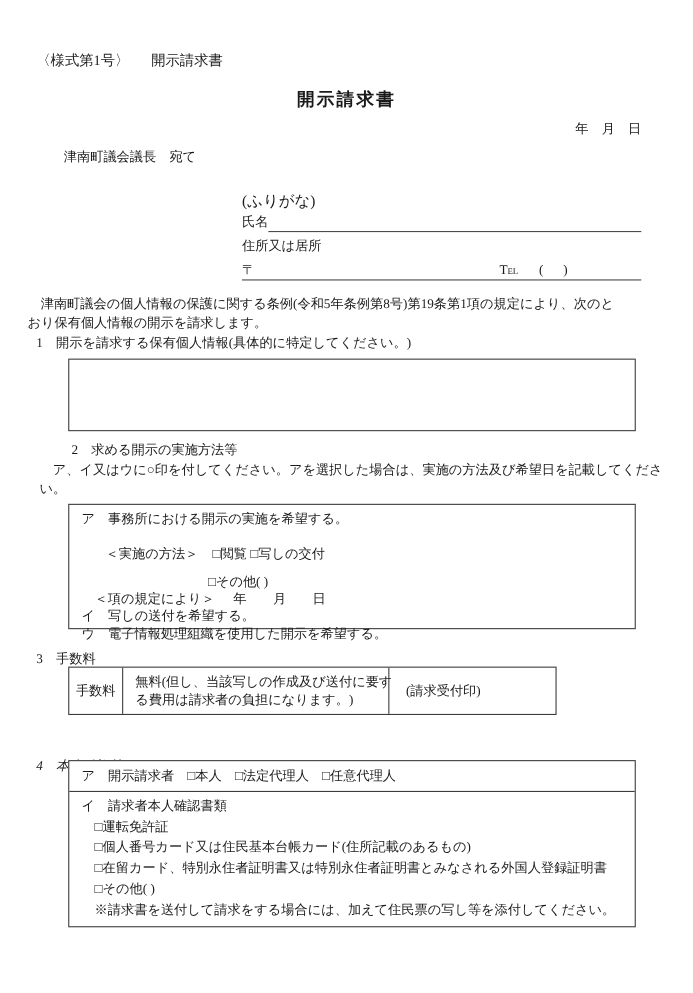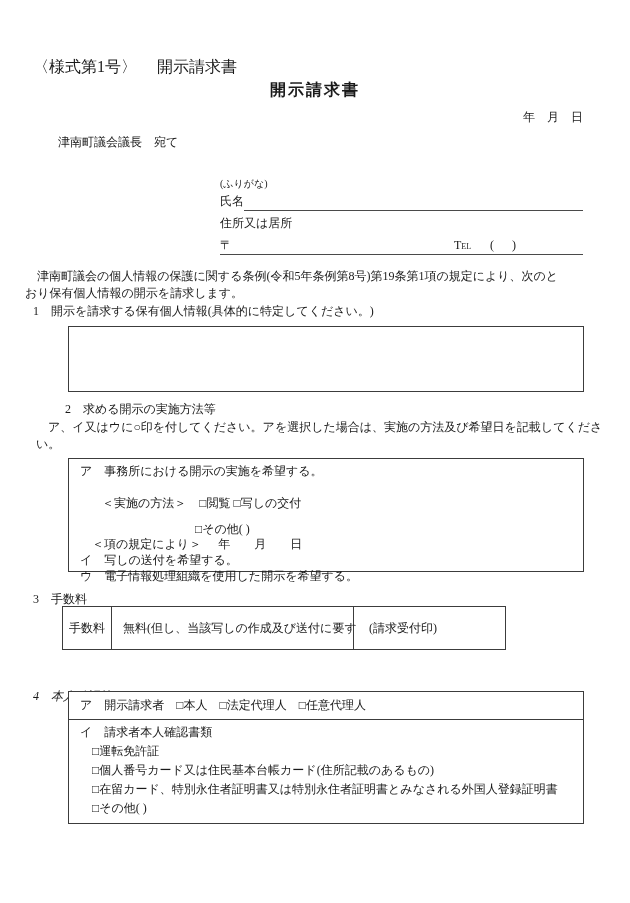--- a/index.html
+++ b/index.html
@@ -4,50 +4,50 @@
 <style>
   html,body{margin:0;padding:0;background:#ffffff;}
   body{
     width:630px;height:903px;
     font-family:"Liberation Serif","DejaVu Serif",serif;
     font-size:12px;color:#1a1a1a;
   }
   .page{position:relative;width:630px;height:903px;background:#fff;overflow:hidden;}
   .nowrap{white-space:nowrap;}
 
-  .form-code-line{position:absolute;top:57px;left:33px;font-size:16px;white-space:nowrap;}
+  .form-code-line{position:absolute;top:46px;left:33px;font-size:13px;white-space:nowrap;}
   .form-code-line .fc-title{margin-left:20px;}
 
   .doc-title{position:absolute;top:80px;left:0;width:100%;text-align:center;
     font-size:16px;font-weight:bold;letter-spacing:2px;margin:0;}
 
   .date-line{position:absolute;top:109px;right:47px;white-space:nowrap;}
 
   .addressee{position:absolute;top:134px;left:58px;white-space:nowrap;}
 
   .applicant{position:absolute;top:176px;left:220px;width:363px;}
-  .furigana{font-size:10px;height:15px;line-height:15px;}
+  .furigana{font-size:14px;height:15px;line-height:15px;}
   .name-row{display:flex;align-items:center;height:19px;margin-top:1px;}
   .name-row .fill-line{flex:1;border-bottom:1px solid #4a4a4a;height:18px;}
   .addr-label{margin-top:4px;height:17px;line-height:17px;}
   .postal-row{display:flex;align-items:flex-end;height:20px;margin-top:2px;
     border-bottom:1px solid #4a4a4a;white-space:nowrap;}
   .tel-group{margin-left:222px;}
   .tel{font-variant:small-caps;}
   .tel-paren{margin-left:16px;letter-spacing:3px;}
 
   .intro{position:absolute;top:268px;left:25px;width:585px;line-height:16.5px;}
 
   .sec-heading{position:absolute;left:33px;white-space:nowrap;}
   #s1-heading{top:303px;}
   #s2-heading{top:401px;margin-left:32px;}
   #s3-heading{top:591px;}
   #s4-heading{top:688px;font-style:italic;}
 
-  .box{position:absolute;left:68px;width:516px;border:1px solid #3c3c3c;box-sizing:border-box;background:#fff;}
+  .box{position:absolute;left:62px;width:516px;border:1px solid #3c3c3c;box-sizing:border-box;background:#fff;}
   #s1-box{top:326px;height:66px;}
 
   .s2-note{position:absolute;top:419px;left:36px;line-height:16.5px;}
 
   #s2-box{top:458px;height:114px;padding-top:5px;}
   #s2-box .bl{line-height:15.8px;white-space:nowrap;}
   .ind-a{padding-left:11px;}
   .ind-method{padding-left:33px;margin-top:16px;}
   .ind-other{padding-left:126px;margin-top:10px;}
   .ind-date{padding-left:23px;}
@@ -126,29 +126,31 @@
     </div>
     <div class="bl ind-a">イ　写しの送付を希望する。</div>
     <div class="bl ind-a">ウ　電子情報処理組織を使用した開示を希望する。</div>
   </div>
 
   <div class="sec-heading" id="s3-heading">3　手数料</div>
   <div class="fee-table">
     <div class="fee-c1">手数料</div>
     <div class="fee-c2">
       <div class="nowrap">無料(但し、当該写しの作成及び送付に要す</div>
+      <div class="nowrap">る費用は請求者の負担になります。)</div>
     </div>
     <div class="fee-c3">(請求受付印)</div>
   </div>
 
   <div class="sec-heading" id="s4-heading">4　本人確認等</div>
   <div class="box" id="s4-box">
     <div class="s4-rowA">ア　開示請求者　□本人　□法定代理人　□任意代理人</div>
     <div class="s4-rowB">
       <div class="bl">イ　請求者本人確認書類</div>
       <div class="doc-line">□運転免許証</div>
       <div class="doc-line">□個人番号カード又は住民基本台帳カード(住所記載のあるもの)</div>
       <div class="doc-line">□在留カード、特別永住者証明書又は特別永住者証明書とみなされる外国人登録証明書</div>
       <div class="doc-line">□その他( )</div>
+      <div class="doc-line">※請求書を送付して請求をする場合には、加えて住民票の写し等を添付してください。</div>
     </div>
   </div>
 
 </div>
 
 </body></html>

